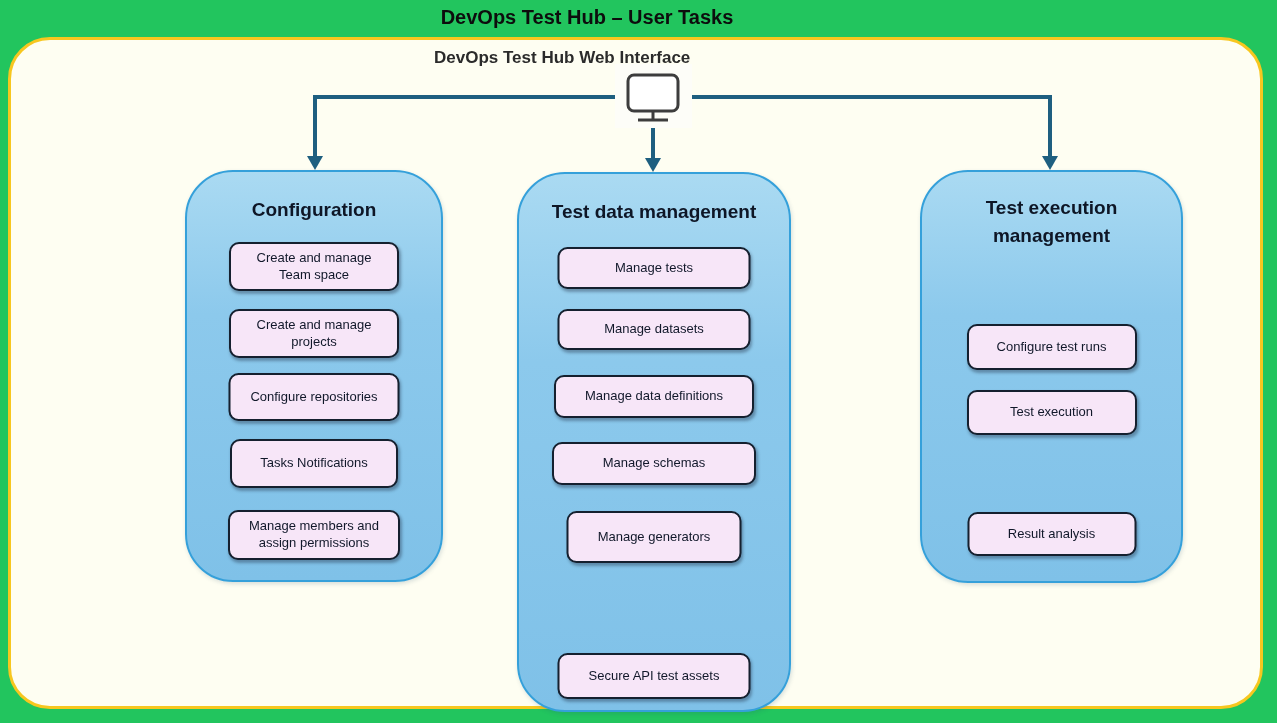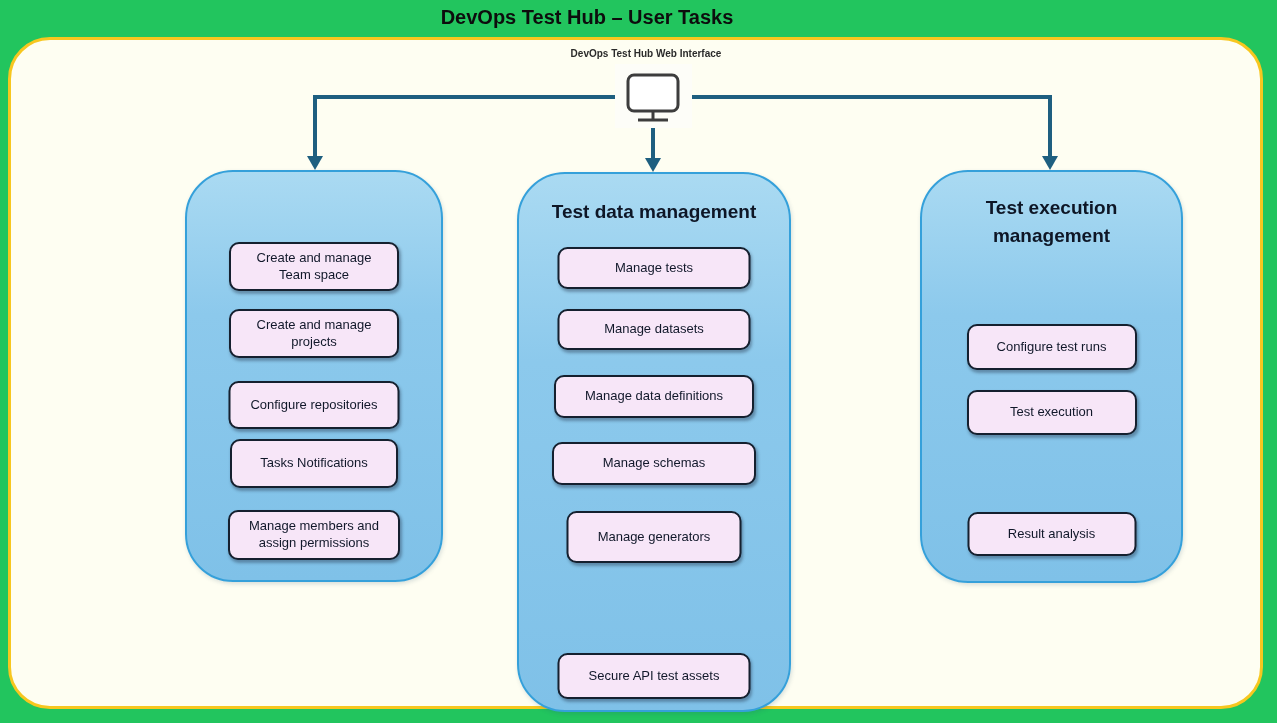--- a/index.html
+++ b/index.html
@@ -26,24 +26,23 @@
     left: 8px; top: 37px;
     width: 1255px; height: 672px;
     background: #FEFEF2;
     border: 3px solid #F7C71F;
     border-radius: 42px;
     box-sizing: border-box;
     z-index: 1;
   }
   .web-label {
     position: absolute;
-    left: 446px; top: 48px;
+    left: 434px; top: 48px;
     width: 400px;
-    text-align: center;
-    font-size: 10px;
+    font-size: 17px;
     font-weight: 600;
     color: #2b2b2b;
     z-index: 3;
   }
   .connectors {
     position: absolute;
     left: 0; top: 0;
     z-index: 2;
     pointer-events: none;
   }
@@ -82,21 +81,21 @@
     text-align: center;
     font-size: 13px;
     color: #11182a;
     line-height: 1.3;
     padding: 2px 8px;
     box-shadow: 1.5px 2.5px 3px rgba(20,30,50,0.35);
   }
   
   .lb1 { top: 70px;  width: 170px; height: 49px; }
   .lb2 { top: 137px; width: 170px; height: 49px; }
-  .lb3 { top: 201px; width: 171px; height: 48px; margin-top: 8px; }
+  .lb3 { top: 201px; width: 171px; height: 48px; }
   .lb4 { top: 267px; width: 168px; height: 49px; }
   .lb5 { top: 338px; width: 172px; height: 50px; }
   
   .mb1 { top: 73px;  width: 193px; height: 42px; }
   .mb2 { top: 135px; width: 193px; height: 41px; }
   .mb3 { top: 201px; width: 200px; height: 43px; }
   .mb4 { top: 268px; width: 204px; height: 43px; }
   .mb5 { top: 337px; width: 175px; height: 52px; }
   .mb6 { top: 407px; width: 193px; height: 51px; }
   .mb7 { top: 479px; width: 193px; height: 46px; }
@@ -133,20 +132,21 @@
 
     <g>
       <rect x="615" y="64" width="77" height="64" fill="#FDFDF8"></rect>
       <rect x="628" y="75" width="50" height="36" rx="6" fill="#ffffff" stroke="#3D3D3D" stroke-width="3"></rect>
       <path d="M653 111 V119" stroke="#3D3D3D" stroke-width="3" fill="none"></path>
       <path d="M638 120 H668" stroke="#3D3D3D" stroke-width="3" fill="none"></path>
     </g>
   </svg>
 
   <section class="col col-left">
+    <h2 class="col-title">Configuration</h2>
     <div class="task lb1">Create and manage Team space</div>
     <div class="task lb2">Create and manage projects</div>
     <div class="task lb3">Configure repositories</div>
     <div class="task lb4">Tasks Notifications</div>
     <div class="task lb5">Manage members and assign permissions</div>
   </section>
 
   <section class="col col-middle">
     <h2 class="col-title">Test data management</h2>
     <div class="task mb1">Manage tests</div>

